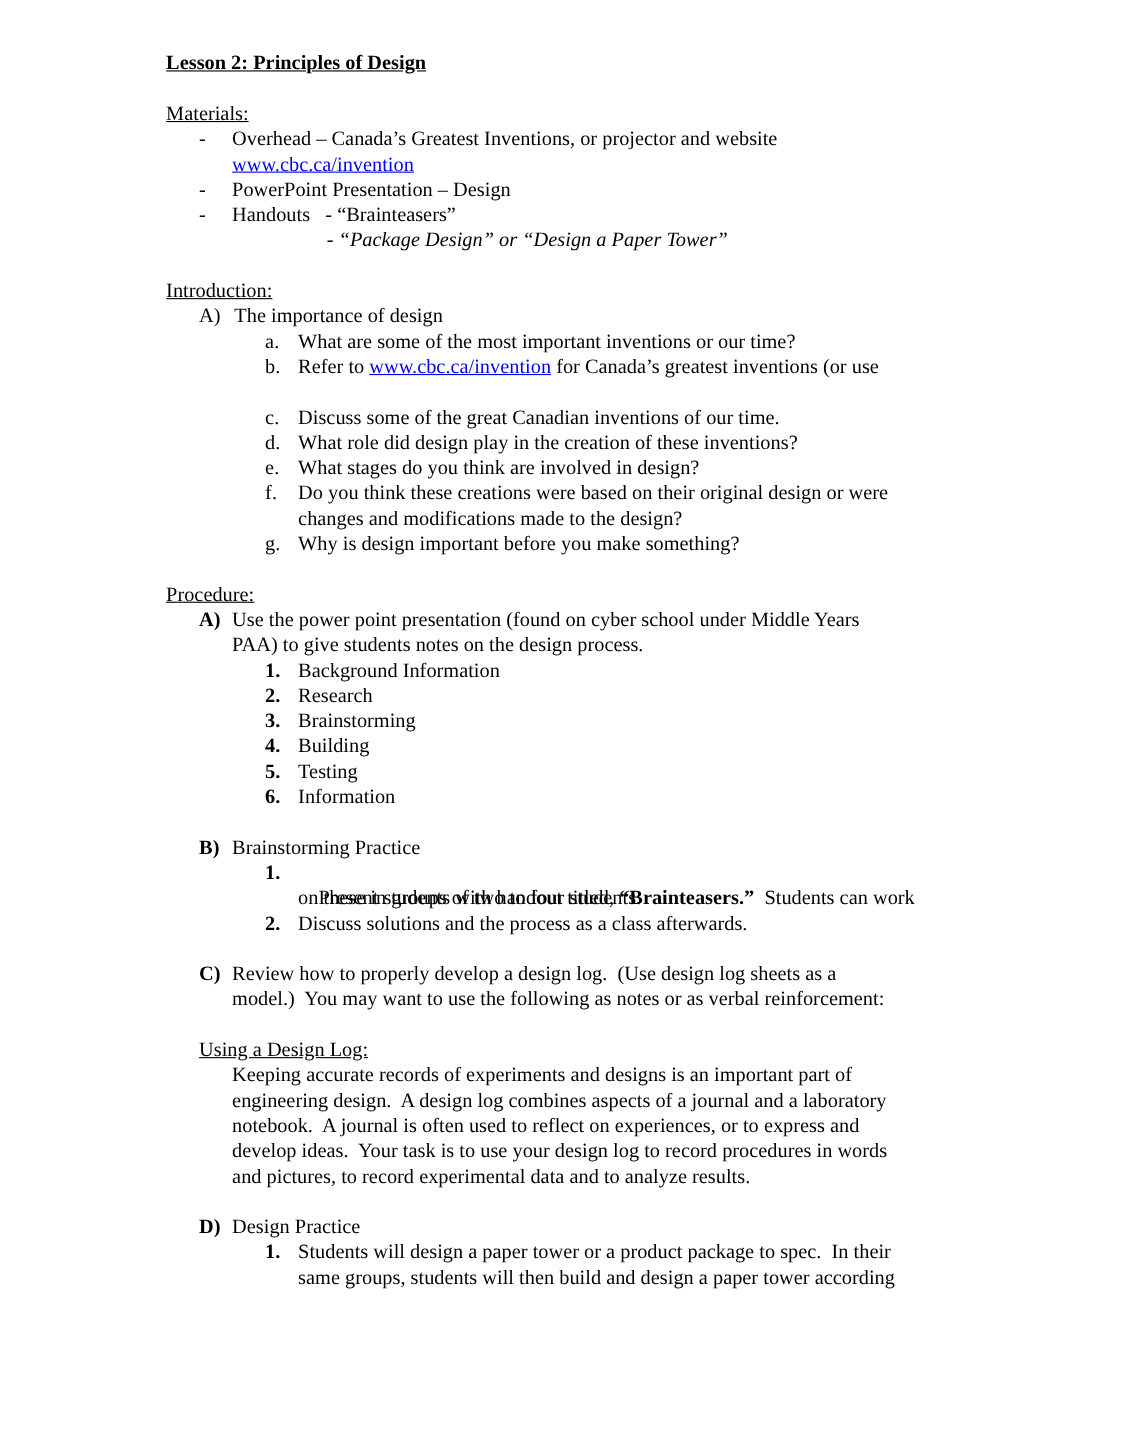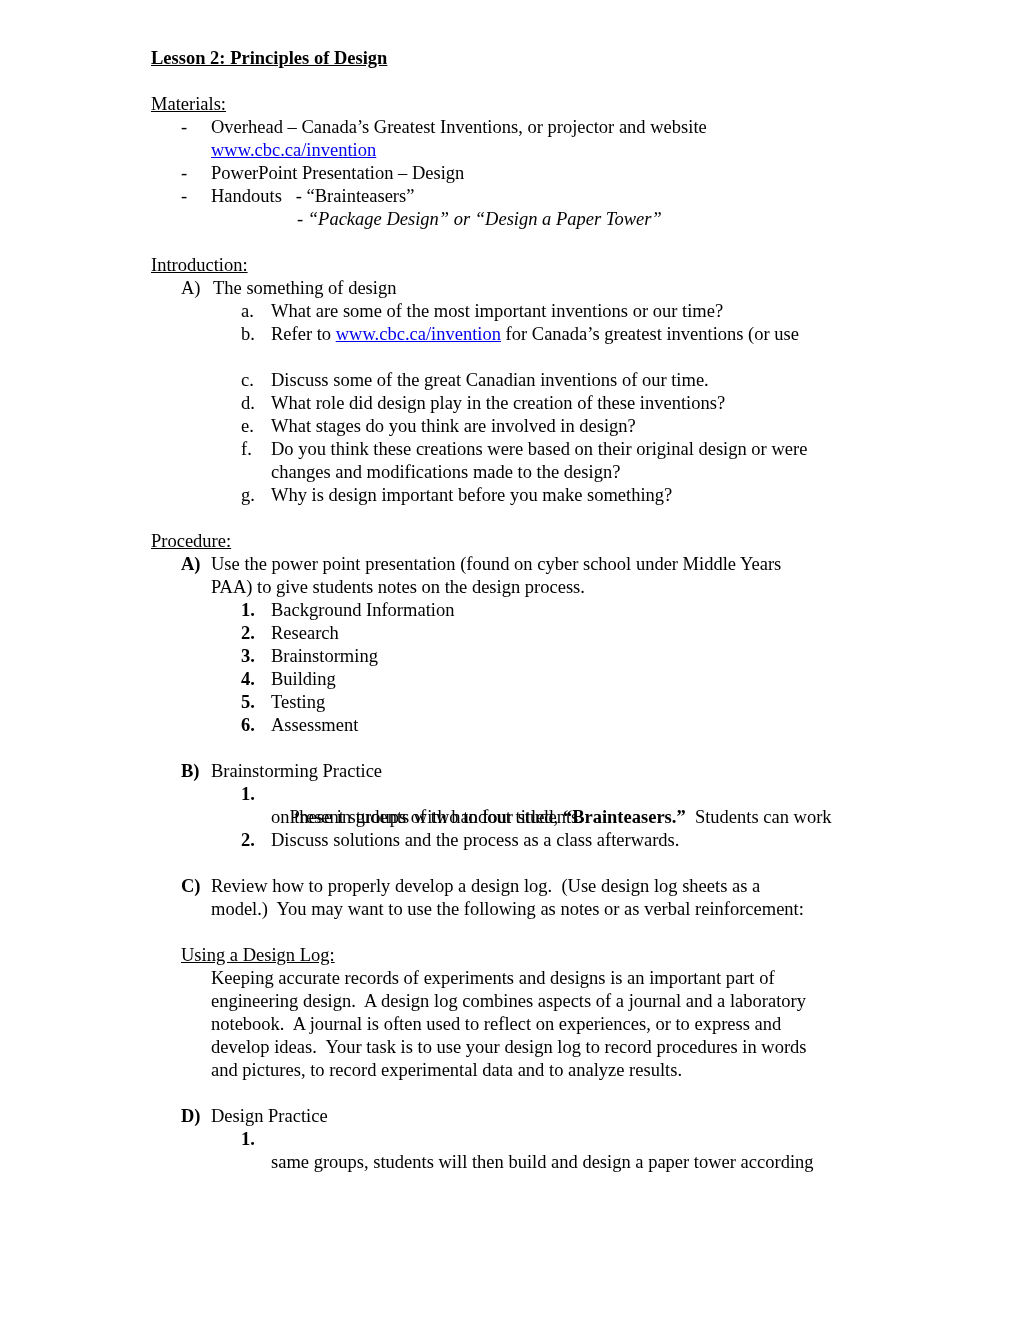--- a/index.html
+++ b/index.html
@@ -29,21 +29,21 @@
 
   <div class="line" style="left:181px; top:162px;">-</div>
   <div class="line" style="left:211px; top:162px;">PowerPoint Presentation – Design</div>
 
   <div class="line" style="left:181px; top:185px;">-</div>
   <div class="line" style="left:211px; top:185px; white-space:pre;">Handouts   - “Brainteasers”</div>
   <div class="line" style="left:297px; top:208px;font-style:italic;">- “Package Design” or “Design a Paper Tower”</div>
 
   <div class="line u" style="left:151px; top:254px;">Introduction:</div>
   <div class="line" style="left:181px; top:277px;">A)</div>
-  <div class="line" style="left:213px; top:277px;">The something of design</div>
+  <div class="line" style="left:213px; top:277px;">The importance of design</div>
 
   <div class="line" style="left:241px; top:300px;">a.</div>
   <div class="line" style="left:271px; top:300px;">What are some of the most important inventions or our time?</div>
 
   <div class="line" style="left:241px; top:323px;">b.</div>
   <div class="line" style="left:271px; top:323px;">
     <span>Refer to </span><a class="link">www.cbc.ca/invention</a><span> for Canada’s greatest inventions (or use</span>
   </div>
 
   <div class="line" style="left:241px; top:369px;">c.</div>
@@ -72,21 +72,21 @@
   <div class="line" style="left:271px; top:599px;">Background Information</div>
   <div class="line b" style="left:241px; top:622px;">2.</div>
   <div class="line" style="left:271px; top:622px;">Research</div>
   <div class="line b" style="left:241px; top:645px;">3.</div>
   <div class="line" style="left:271px; top:645px;">Brainstorming</div>
   <div class="line b" style="left:241px; top:668px;">4.</div>
   <div class="line" style="left:271px; top:668px;">Building</div>
   <div class="line b" style="left:241px; top:691px;">5.</div>
   <div class="line" style="left:271px; top:691px;">Testing</div>
   <div class="line b" style="left:241px; top:714px;">6.</div>
-  <div class="line" style="left:271px; top:714px;">Assessment</div>
+  <div class="line" style="left:271px; top:714px;">Information</div>
 
   <div class="line b" style="left:181px; top:760px;">B)</div>
   <div class="line" style="left:211px; top:760px;">Brainstorming Practice</div>
 
   <div class="line b" style="left:241px; top:783px;">1.</div>
   <div class="line" style="left:271px; top:783px; white-space:pre;">
     <span>Present students with handout titled, </span><span class="b">“Brainteasers.”</span><span>  Students can work</span>
   </div>
   <div class="line" style="left:271px; top:806px;text-align:center;">on these in groups of two to four students.</div>
 
@@ -100,15 +100,16 @@
   <div class="line u" style="left:181px; top:944px;">Using a Design Log:</div>
   <div class="line" style="left:211px; top:967px; white-space:pre;">Keeping accurate records of experiments and designs is an important part of</div>
   <div class="line" style="left:211px; top:990px; white-space:pre;">engineering design.  A design log combines aspects of a journal and a laboratory</div>
   <div class="line" style="left:211px; top:1013px; white-space:pre;">notebook.  A journal is often used to reflect on experiences, or to express and</div>
   <div class="line" style="left:211px; top:1036px; white-space:pre;">develop ideas.  Your task is to use your design log to record procedures in words</div>
   <div class="line" style="left:211px; top:1059px; white-space:pre;">and pictures, to record experimental data and to analyze results.</div>
 
   <div class="line b" style="left:181px; top:1105px;">D)</div>
   <div class="line" style="left:211px; top:1105px;">Design Practice</div>
   <div class="line b" style="left:241px; top:1128px;">1.</div>
+  <div class="line" style="left:271px; top:1128px; white-space:pre;">Students will design a paper tower or a product package to spec.  In their</div>
   <div class="line" style="left:271px; top:1151px;">same groups, students will then build and design a paper tower according</div>
 
 </div>
 
 </body></html>

